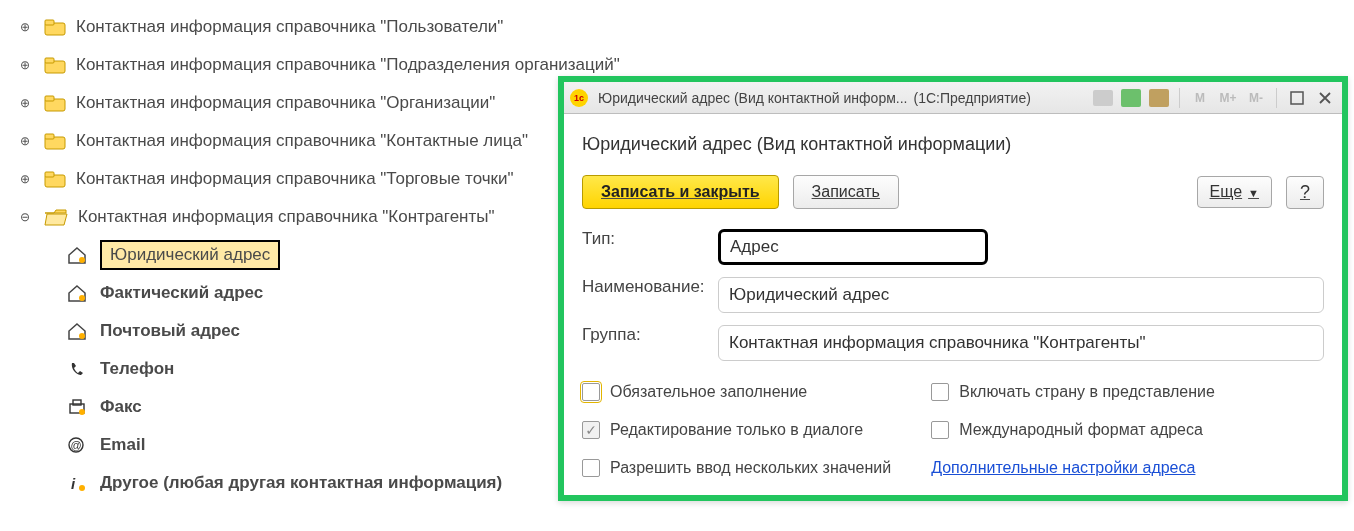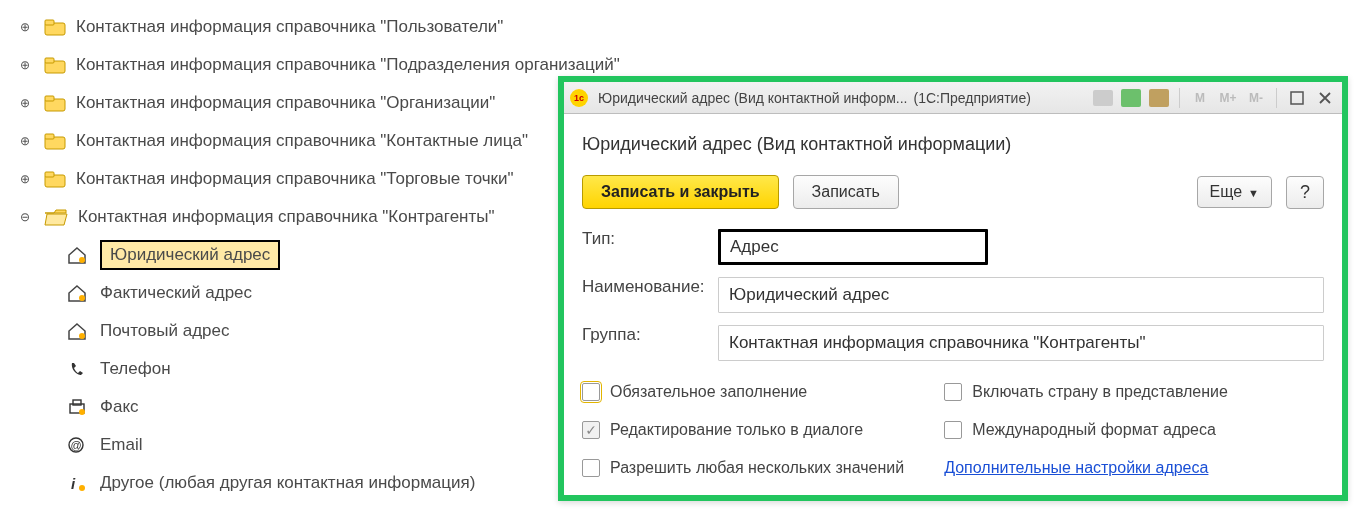--- a/index.html
+++ b/index.html
@@ -8,53 +8,53 @@
 
   
   .tree { padding: 8px 0 8px 8px; }
   .tree-row { display:flex; align-items:center; height:38px; padding-left:8px; }
   .toggler { width:18px; height:18px; display:flex; align-items:center; justify-content:center; margin-right:10px; font-size:12px; color:#555; cursor:pointer; user-select:none;}
   .folder-icon { margin-right:10px; display:flex; align-items:center; }
   .tree-label { white-space:nowrap; }
   .children { padding-left:52px; }
   .child-row { display:flex; align-items:center; height:38px; padding-left:6px;}
   .child-icon { width:22px; display:flex; justify-content:center; margin-right:12px; }
-  .child-label { white-space:nowrap; }
+  .child-label { white-space:nowrap;font-weight:bold; }
   .selected-box { background:#ffe9a6; border:2px solid #000; padding:3px 8px; display:inline-block;}
 
   
   .window { position:absolute; top:76px; left:558px; width:790px; height:425px; border:6px solid #22c55e; background:#fff; box-shadow:0 2px 6px rgba(0,0,0,.15);}
   .titlebar { height:32px; background:linear-gradient(#f2f2f2,#e6e6e6); border-bottom:1px solid #bdbdbd; display:flex; align-items:center; padding:0 6px; gap:6px;}
   .tb-icon { width:18px; height:18px; border-radius:50%; background:#ffd400; position:relative; display:flex; align-items:center; justify-content:center;}
   .tb-icon::after{content:"1c"; font-size:9px; font-weight:bold; color:#c00;}
   .tb-title { flex:0 1 auto; font-size:14px; color:#444; margin-left:4px; white-space:nowrap; overflow:hidden; text-overflow:ellipsis;}
   .tb-suffix { font-size:14px; color:#444; margin-left:0;}
   .tb-spacer { flex:1; }
   .tb-btn { width:22px; height:22px; display:flex; align-items:center; justify-content:center; font-size:14px; color:#999; border-radius:3px; cursor:pointer;}
   .tb-btn.active { color:#555; }
   .tb-btn-g { color:#bbb; font-weight:bold; font-size:12px;}
   .tb-cal { width:20px; height:18px; background:#6cc06c; border-radius:2px; position:relative; margin:0 1px;}
   .tb-cal2 { width:20px; height:18px; background:#c0a060; border-radius:2px; position:relative; margin:0 1px;}
   .tb-printer{ width:20px; height:16px; background:#ccc; border-radius:2px;}
   .tb-divider{width:1px; height:20px; background:#ccc; margin:0 3px;}
 
   .win-body { padding:14px 18px; }
   .page-title { font-size:18px; color:#333; margin:6px 0 20px 0; font-weight:400;}
-  .toolbar { display:flex; align-items:center; gap:14px; margin-bottom:20px;}
+  .toolbar { display:flex; align-items:center; gap:14px; margin-bottom:20px;text-decoration:underline;}
   .btn { border:1px solid #a7a7a7; border-radius:4px; padding:7px 18px; font-size:16px; background:linear-gradient(#fdfdfd,#ececec); cursor:pointer; color:#333;}
   .btn.primary { background:linear-gradient(#ffe84a,#ffd400); border-color:#b89b00; font-weight:bold; color:#222;}
   .btn.small { padding:6px 12px; }
   .btn .caret { margin-left:6px; font-size:11px;}
   .btn.square { padding:5px 0; width:38px; text-align:center; font-size:18px;}
   .toolbar-spacer{flex:1;}
 
   .form { }
   .form-row { display:flex; align-items:flex-start; margin-bottom:12px; }
   .form-label { width:136px; color:#444; font-size:17px;}
-  .form-field { border:1px solid #ccc; border-radius:1px; padding:7px 10px; font-size:17px; color:#333; flex:1; background:#fff;}
+  .form-field { border:1px solid #ccc; border-radius:6px; padding:7px 10px; font-size:17px; color:#333; flex:1; background:#fff;}
   .form-field.type { border:3px solid #000; max-width:270px; padding:5px 9px;}
   .checks { display:flex; margin-top:22px; gap:40px;}
   .check-col { display:flex; flex-direction:column; gap:20px;}
   .check { display:flex; align-items:center; gap:10px; font-size:16px; color:#444;}
   .cb { width:18px; height:18px; border:1px solid #999; background:#fff; display:flex; align-items:center; justify-content:center; border-radius:2px;}
   .cb.focused{ outline:1px solid #e2b500; outline-offset:1px;}
   .cb.checked::after{content:"✓"; font-size:14px; color:#888;}
   .cb.disabled{ background:#f1f1f1;}
   .link { color:#1a4fd6; text-decoration:underline; cursor:pointer; font-size:16px;}
 </style>
@@ -249,21 +249,21 @@
             <label class="check">
               <span class="cb focused"></span>
               <span>Обязательное заполнение</span>
             </label>
             <label class="check">
               <span class="cb checked disabled"></span>
               <span>Редактирование только в диалоге</span>
             </label>
             <label class="check">
               <span class="cb"></span>
-              <span>Разрешить любая нескольких значений</span>
+              <span>Разрешить ввод нескольких значений</span>
             </label>
           </div>
           <div class="check-col">
             <label class="check">
               <span class="cb"></span>
               <span>Включать страну в представление</span>
             </label>
             <label class="check">
               <span class="cb"></span>
               <span>Международный формат адреса</span>

